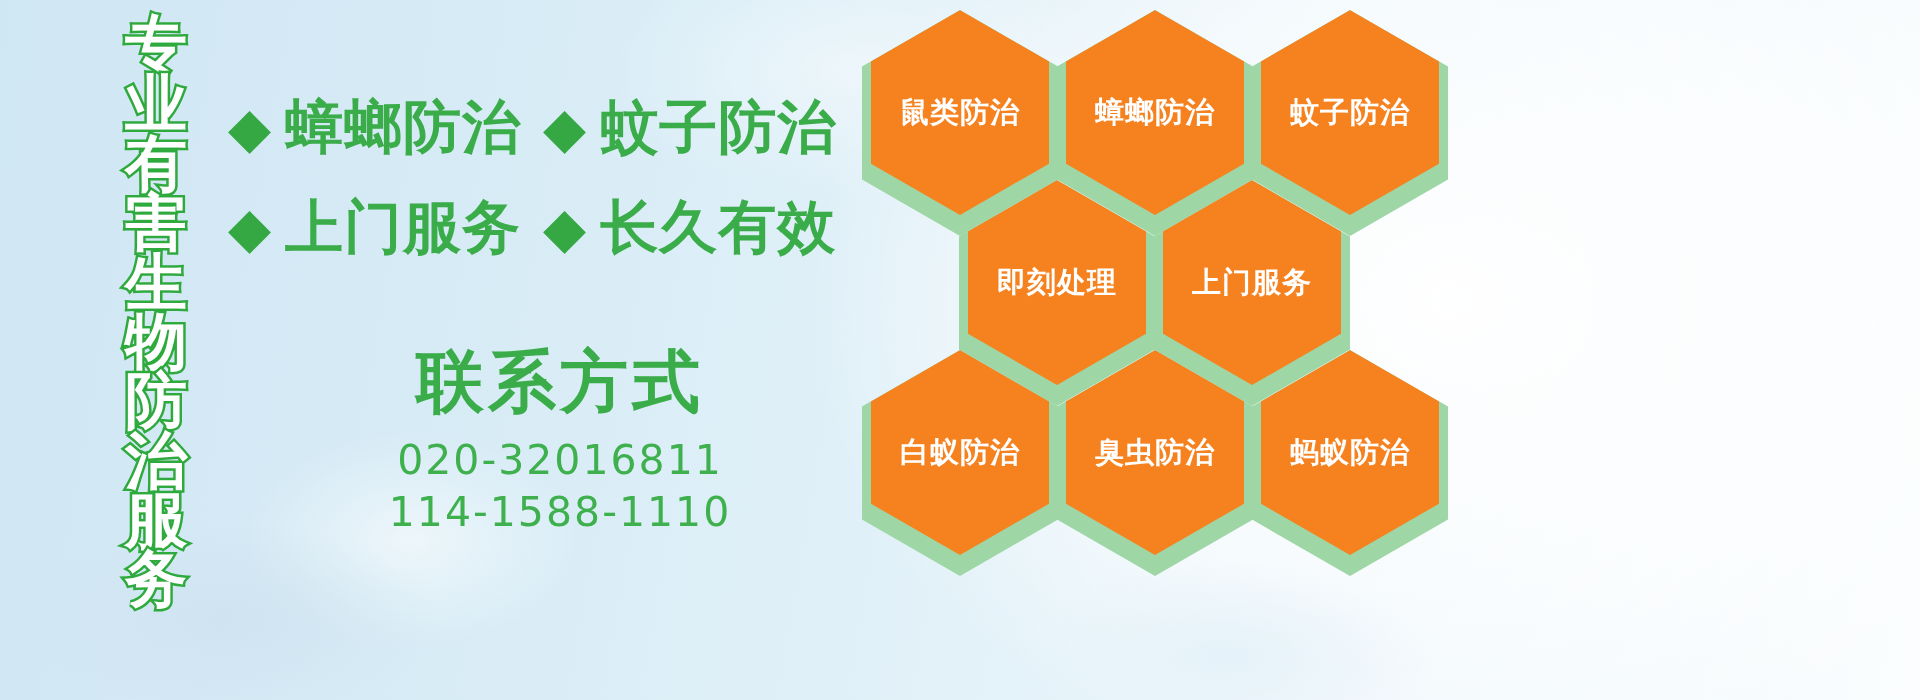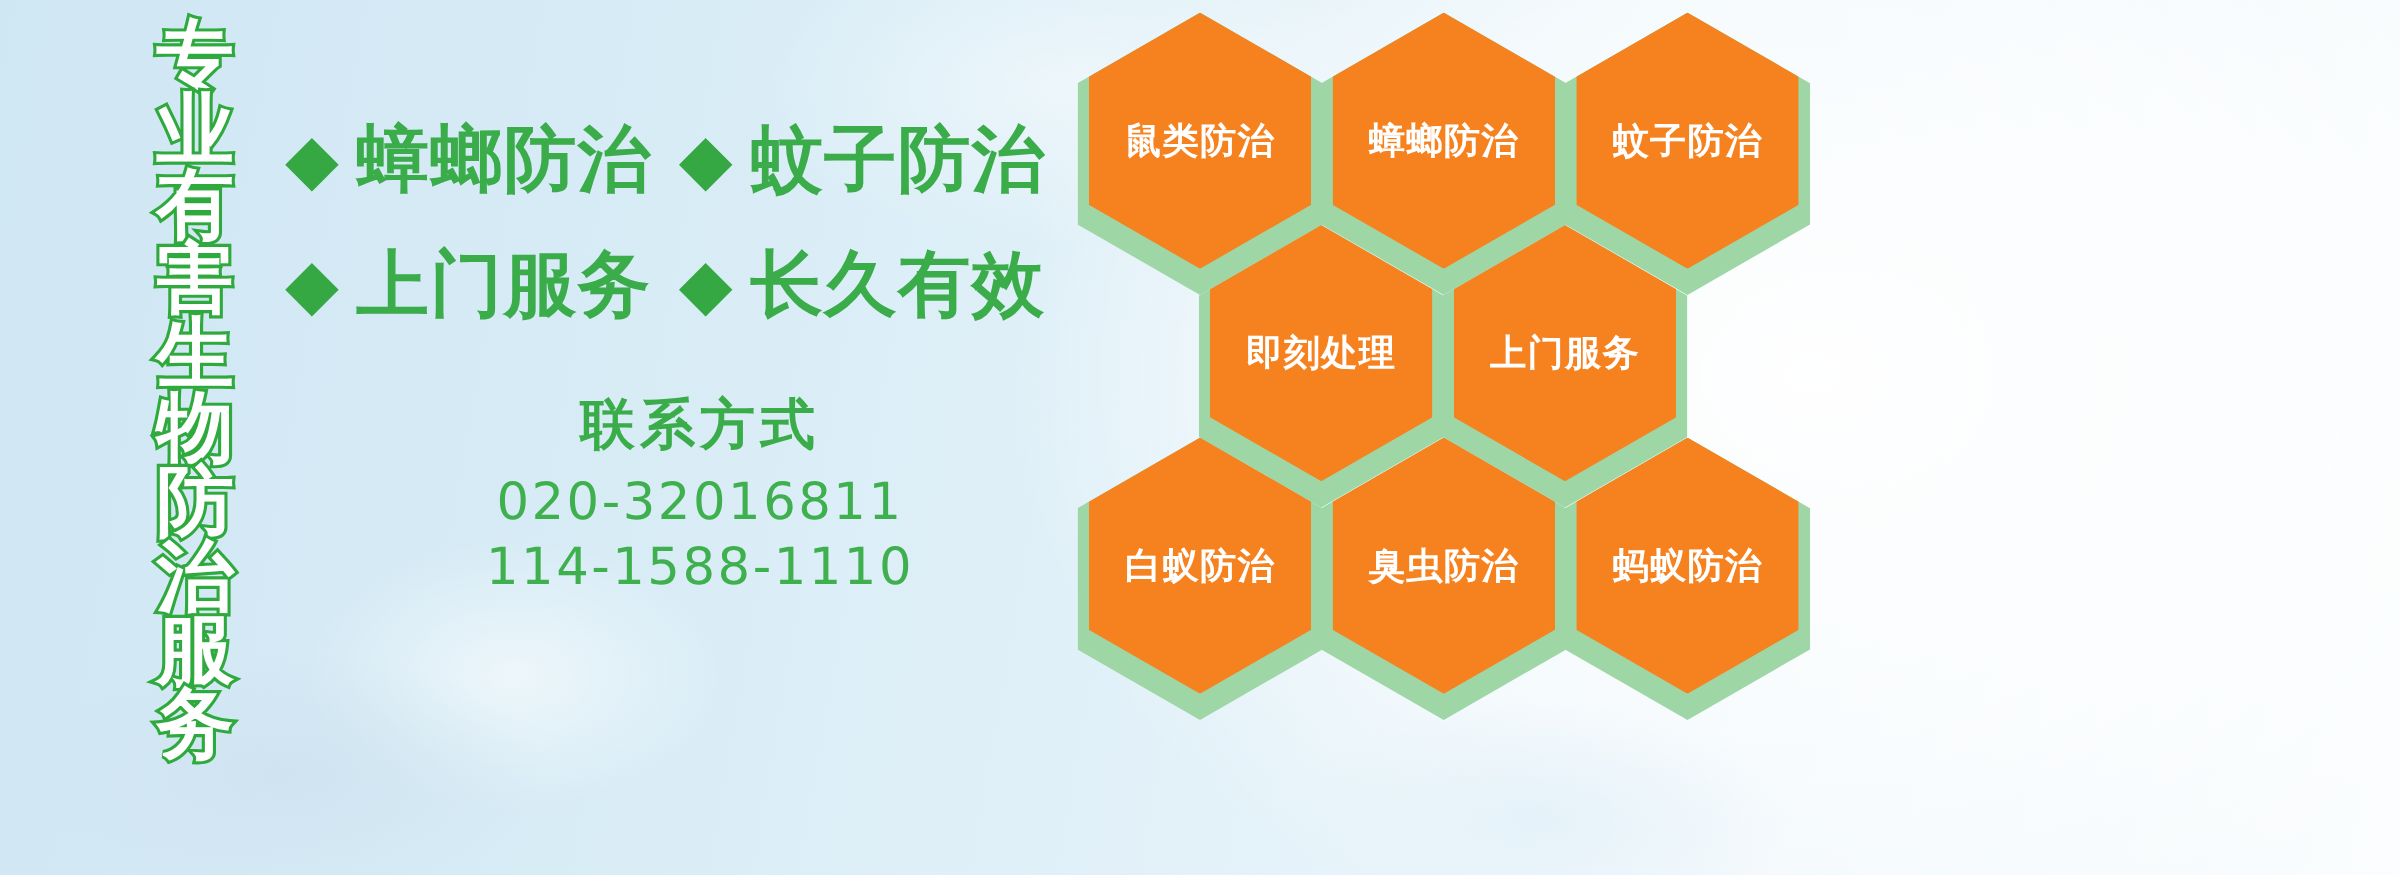--- a/index.html
+++ b/index.html
@@ -50,23 +50,24 @@
   }
   .btxt{
     color:#3aad4a;font-size:58px;font-weight:bold;letter-spacing:1px;
     font-family:"DejaVu Sans","Liberation Sans",sans-serif;
     white-space:nowrap;
   }
 
   
   #contact{position:absolute;left:300px;top:310px;width:520px;text-align:center;}
   #contact-title{
-    color:#3aad4a;font-size:44px;font-weight:bold;letter-spacing:4px;
+    color:#3aad4a;font-size:68px;font-weight:bold;letter-spacing:4px;
     font-family:"DejaVu Sans","Liberation Sans",sans-serif;
     margin-bottom:6px;
+    margin-top:27px;
   }
   .phone{
     color:#3fb04e;font-size:41px;font-weight:normal;letter-spacing:2px;
     font-family:"DejaVu Sans","Liberation Sans",sans-serif;
     line-height:1.28;
   }
 
   
   #comb{position:absolute;left:862px;top:2px;width:600px;height:560px;}
   .hex{

